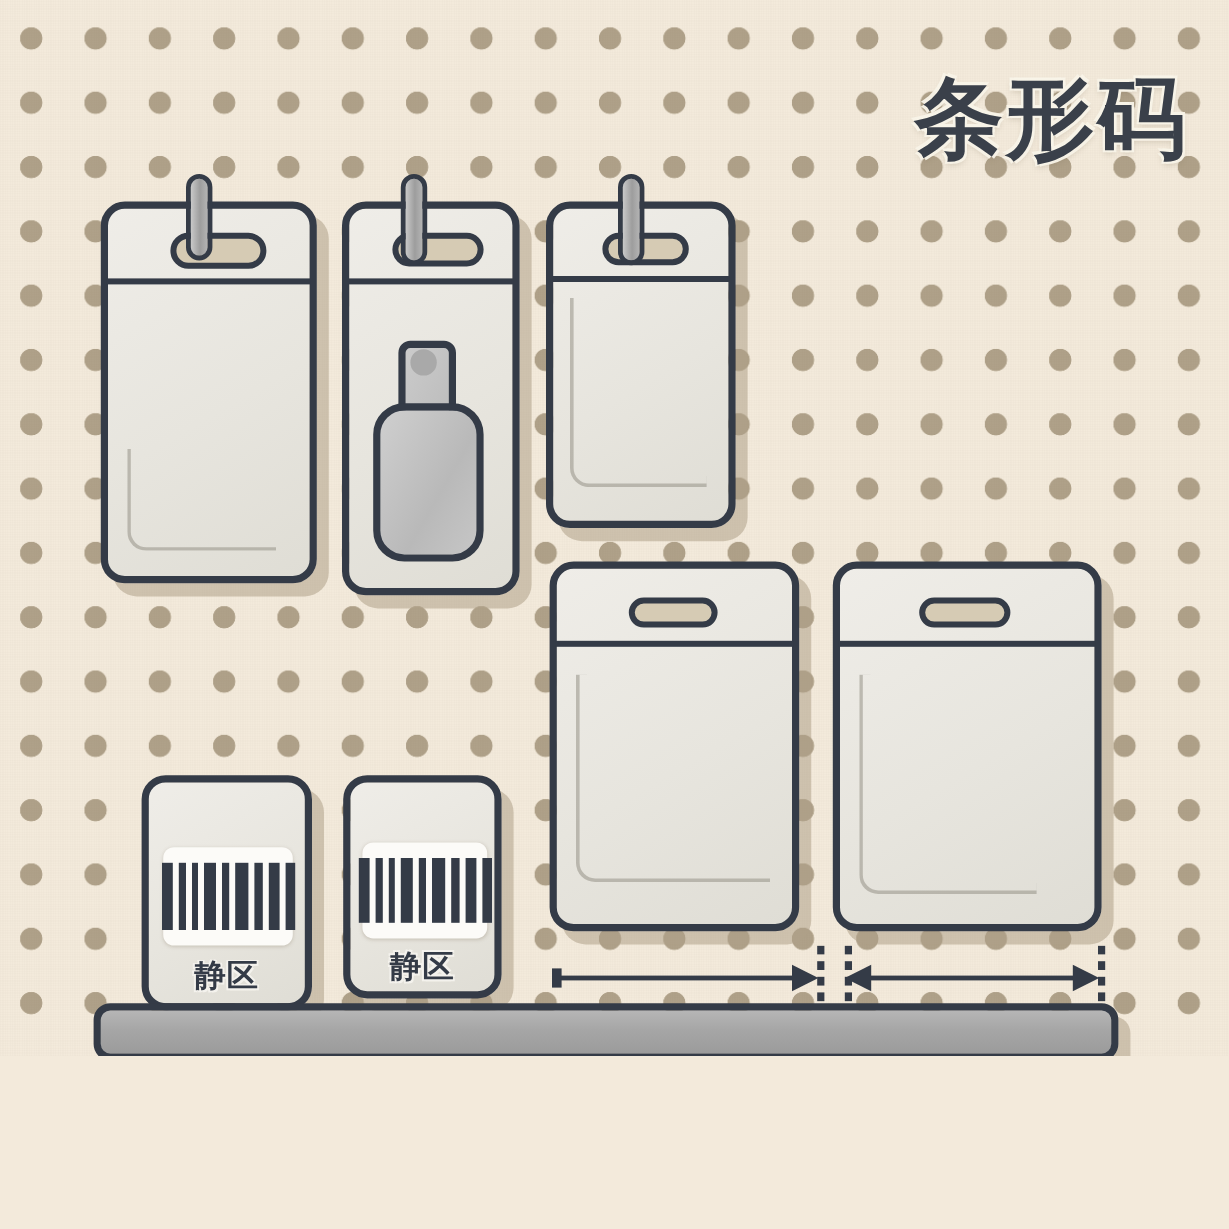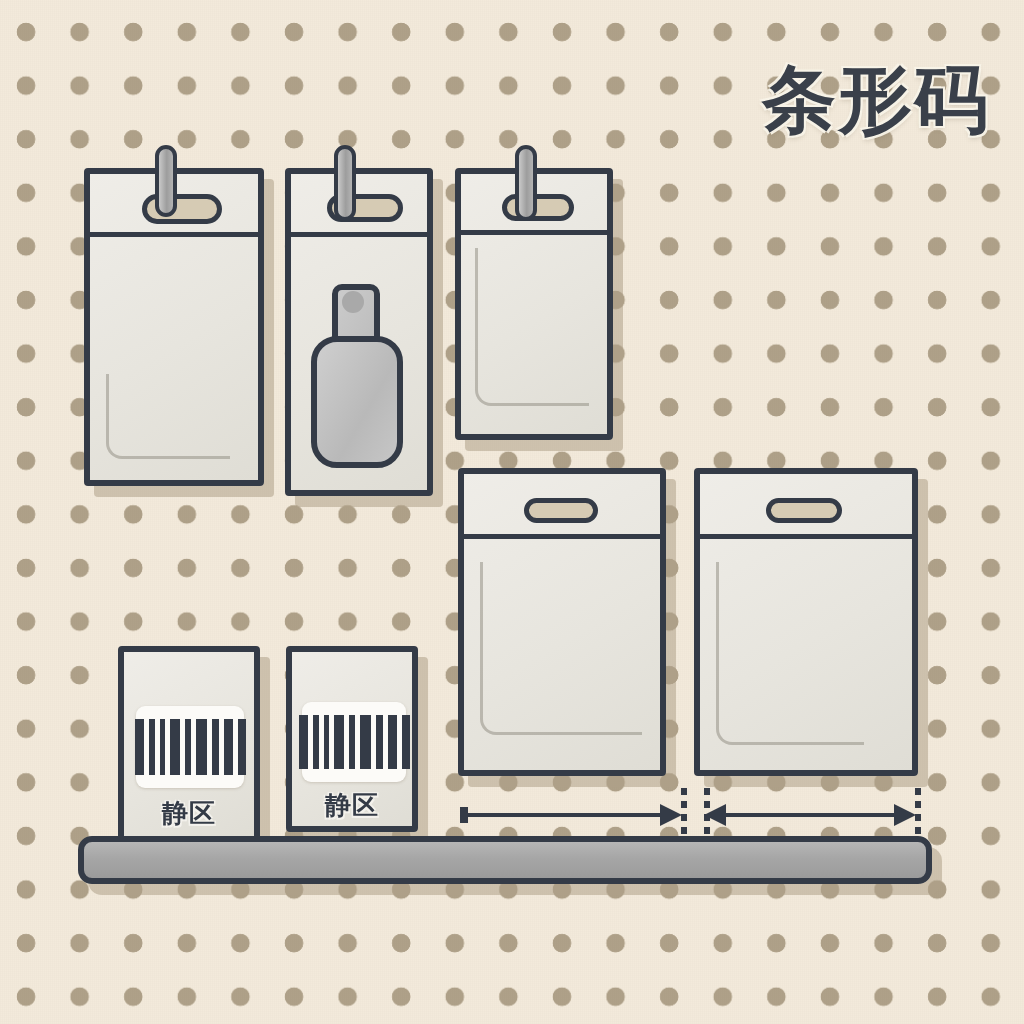--- a/index.html
+++ b/index.html
@@ -1,21 +1,21 @@
 <!DOCTYPE html>
 <html><head>
 <meta charset="utf-8">
 <title>Barcode Placement Area</title>
 <style>
   html,body{margin:0;padding:0;background:#F3EADB;}
   body{font-family:"Liberation Sans","DejaVu Sans",sans-serif;}
 
   #stage{
     position:relative;
-    width:1024px;height:1024px;
+    width:1024px;height:880px;
     overflow:hidden;
     background:#F3EADB;
   }
 
   
   #pegboard{
     position:absolute;inset:0;
     background-color:#F3EADB;
     background-image:radial-gradient(circle at 10px 10px, #AFA189 0 9px, rgba(175,161,137,0) 9.6px);
     background-size:53.6px 53.6px;
@@ -50,21 +50,21 @@
     white-space:nowrap;
   }
   #title .ln{display:block;}
 
   
   .pack{
     position:absolute;
     box-sizing:border-box;
     background:linear-gradient(150deg,#EFEDE8 0%,#E7E5DE 55%,#DFDDD5 100%);
     border:6px solid #343B47;
-    border-radius:4px;
+    border-radius:20px;
     box-shadow:10px 11px 0 rgba(175,161,137,.55);
   }
   .pack .header-line{
     position:absolute;left:-1px;right:-1px;
     height:0;
     border-top:5px solid #343B47;
   }
   
   .slot{
     position:absolute;

